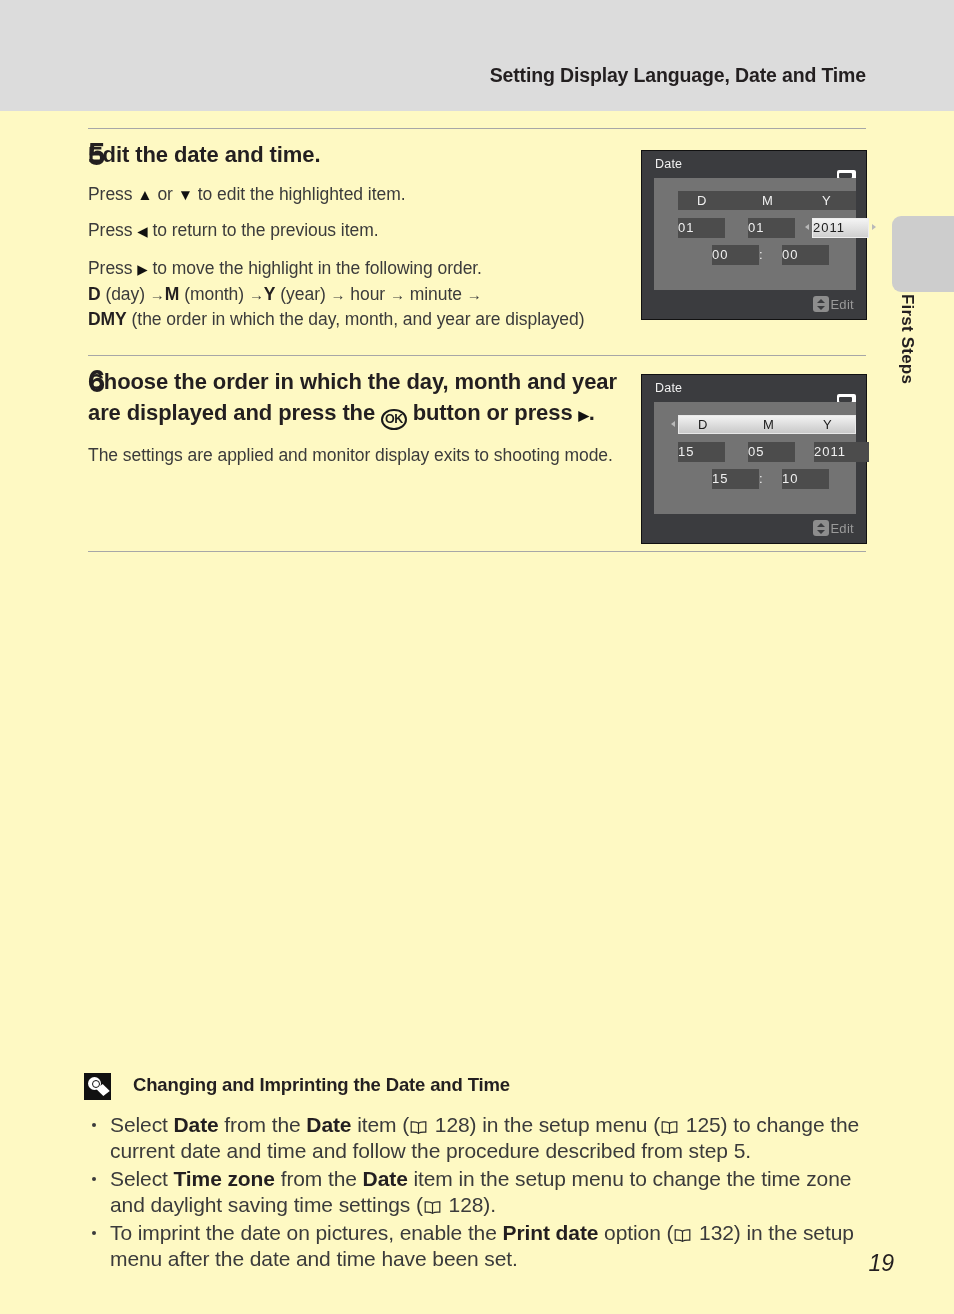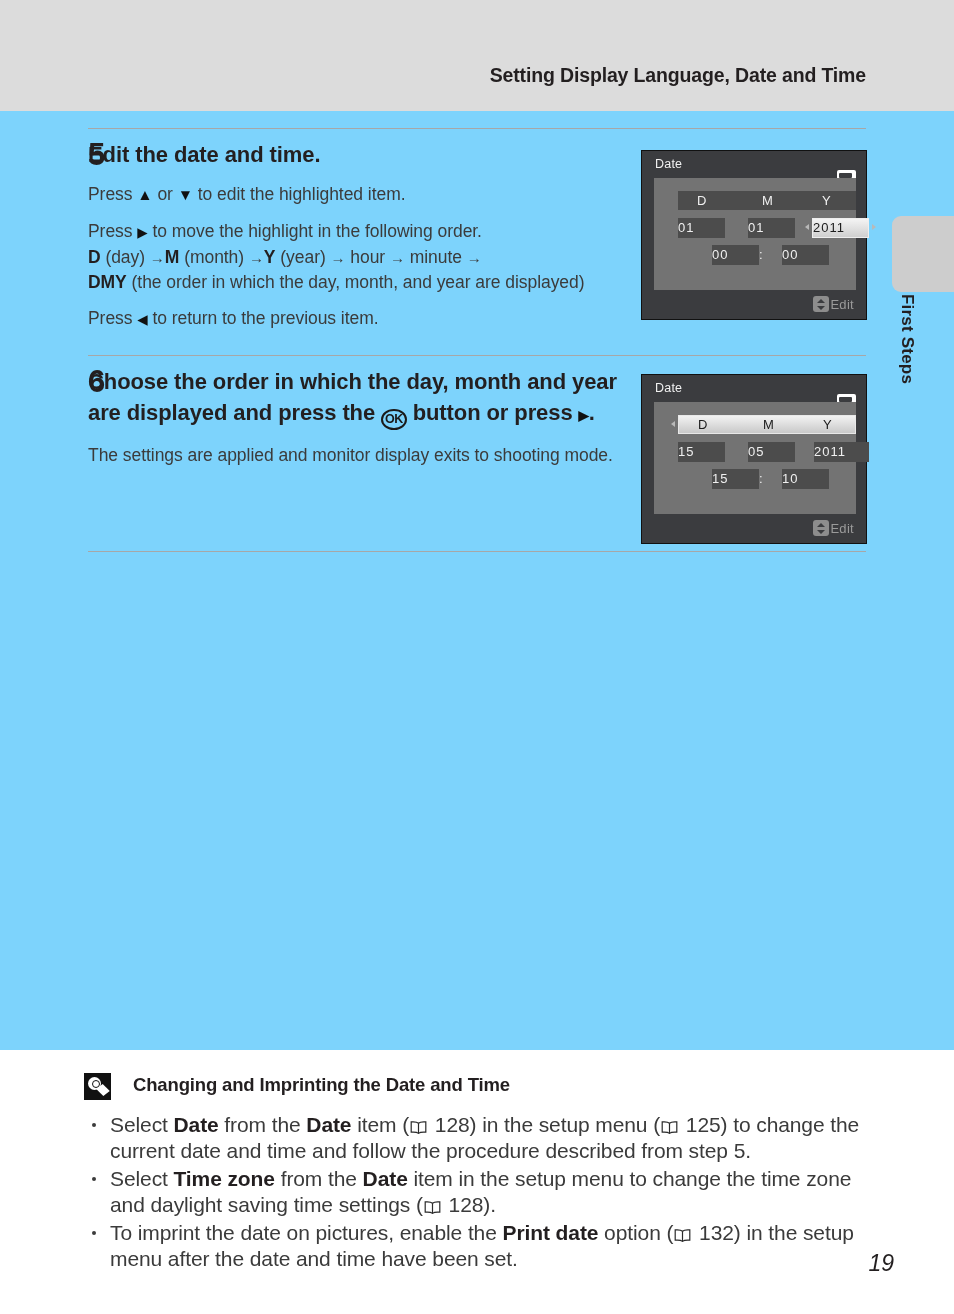--- a/index.html
+++ b/index.html
@@ -9,22 +9,22 @@
     height: 1314px;
     background: #ffffff;
     font-family: "Liberation Sans", sans-serif;
     color: #231f20;
     overflow: hidden;
   }
 
   #page {
     position: relative;
     width: 954px;
-    height: 1050px;
-    background: #7dd3fc;
+    height: 1314px;
+    background: #fef9c3;
     padding-left: 10px;
   }
 
   
   .header-band {
     position: absolute;
     left: 0; top: 0;
     width: 954px; height: 111px;
     background: #dcdcdc;
   }
@@ -404,28 +404,28 @@
 
   <div class="step" id="step5">
     <div class="step-num">5</div>
     <div class="step-body">
       <div class="step-head">Edit the date and time.</div>
 
       <div class="step-p">
         <span>Press </span><span class="tri">▲</span><span> or </span><span class="tri">▼</span><span> to edit the highlighted item.</span>
       </div>
 
+      <div class="step-p tight">
+        <span>Press </span><span class="tri-sm">◀</span><span> to return to the previous item.</span>
+      </div>
+
       <div class="step-p">
         <span>Press </span><span class="tri-sm">▶</span><span> to move the highlight in the following order.</span><br>
         <b>D</b><span> (day) </span><span class="arrowglyph">→</span><b>M</b><span> (month) </span><span class="arrowglyph">→</span><b>Y</b><span> (year) </span><span class="arrowglyph">→</span><span> hour </span><span class="arrowglyph">→</span><span> minute </span><span class="arrowglyph">→</span><br>
         <b>DMY</b><span> (the order in which the day, month, and year are displayed)</span>
-      </div>
-
-      <div class="step-p tight">
-        <span>Press </span><span class="tri-sm">◀</span><span> to return to the previous item.</span>
       </div>
     </div>
   </div>
 
   <div class="step" id="step6">
     <div class="step-num">6</div>
     <div class="step-body">
       <div class="step-head">
         <span>Choose the order in which the day, month and year are displayed and press the </span><span class="okbtn">OK</span><span> button or press </span><span class="tri-sm">▶</span><span>.</span>
       </div>

